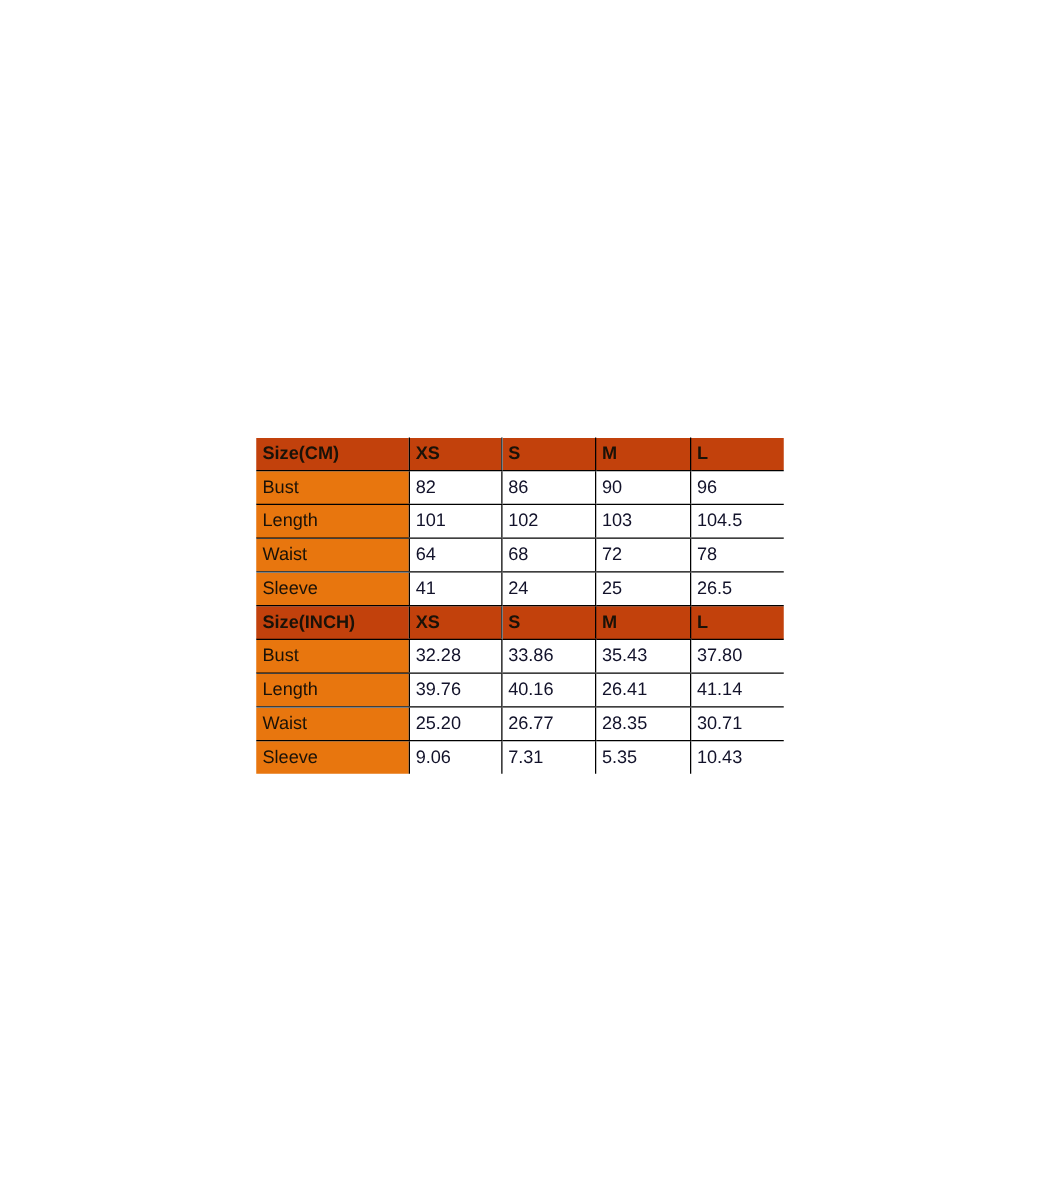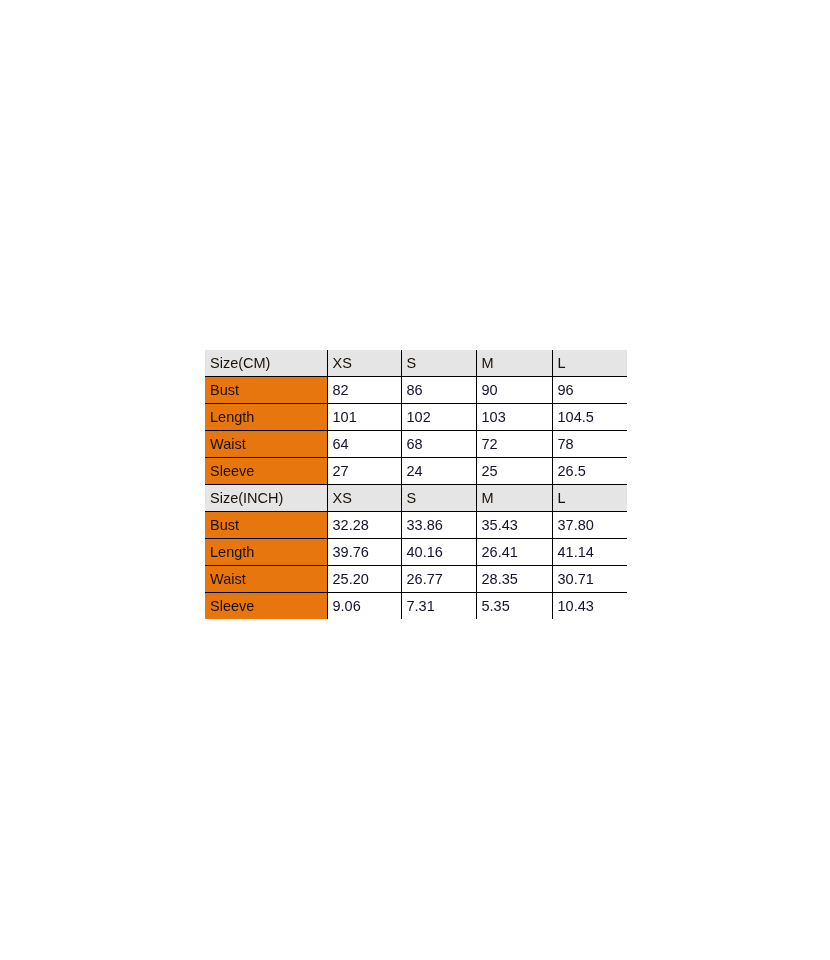--- a/index.html
+++ b/index.html
@@ -59,22 +59,23 @@
   }
 
   
   table.size-chart td.data-cell {
     border-left: 1.5px solid #000000;
     margin-left: 32px;
   }
 
   
   table.size-chart tr.header-row td {
-    background: #e5e5e5;
+    background: #c2410c;
     color: #1a1208;
+    font-weight: bold;
   }
 
   
   table.size-chart tr.last-row td {
     border-bottom: none;
   }
 </style>
 </head>
 <body>
 
@@ -116,21 +117,21 @@
       <tr>
         <td class="label-cell">Waist</td>
         <td class="data-cell">64</td>
         <td class="data-cell">68</td>
         <td class="data-cell">72</td>
         <td class="data-cell">78</td>
       </tr>
 
       <tr>
         <td class="label-cell">Sleeve</td>
-        <td class="data-cell">27</td>
+        <td class="data-cell">41</td>
         <td class="data-cell">24</td>
         <td class="data-cell">25</td>
         <td class="data-cell">26.5</td>
       </tr>
 
       <tr class="header-row">
         <td class="label-cell">Size(INCH)</td>
         <td class="data-cell">XS</td>
         <td class="data-cell">S</td>
         <td class="data-cell">M</td>

